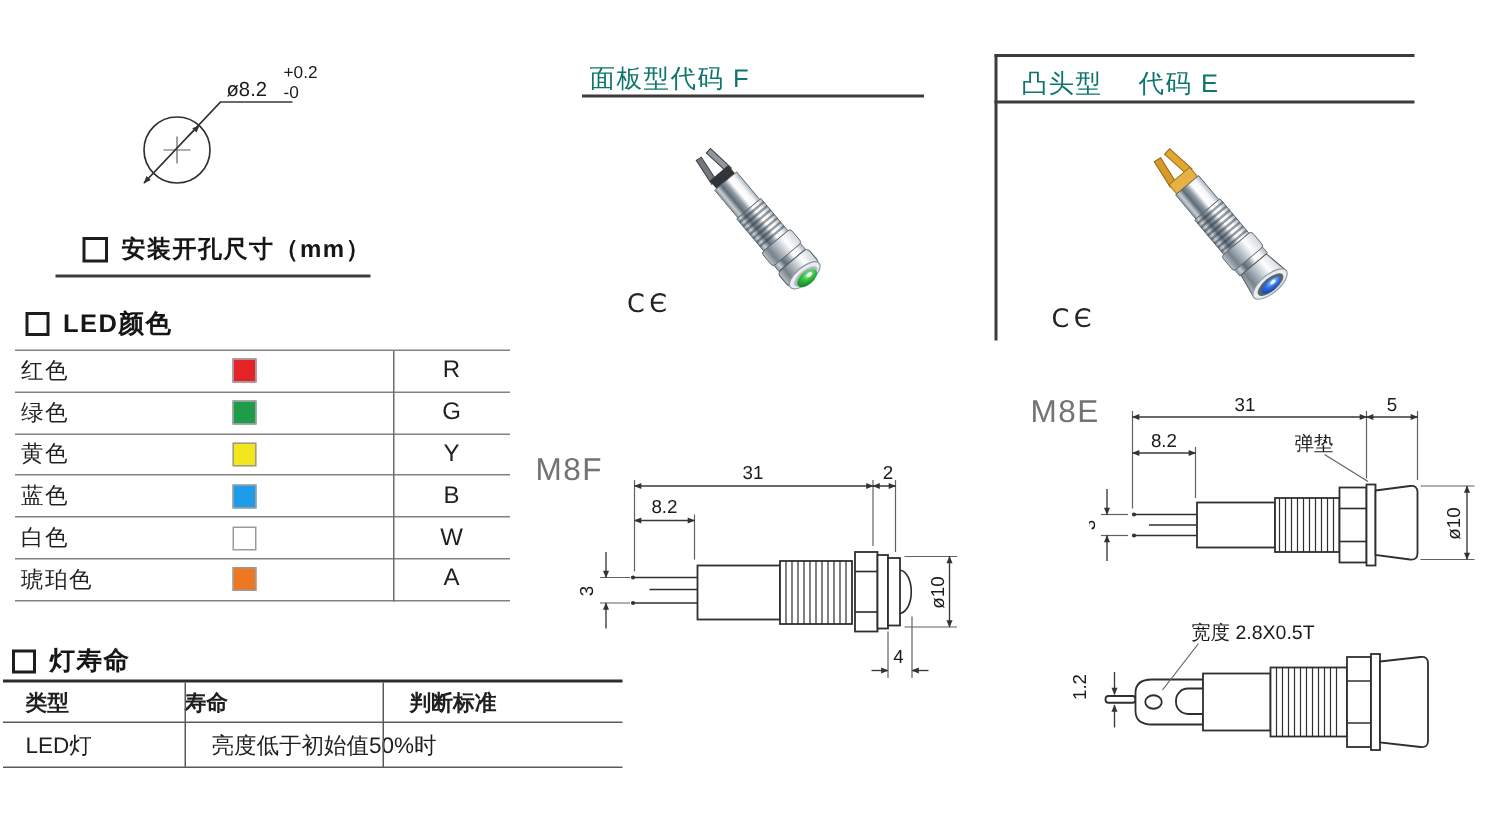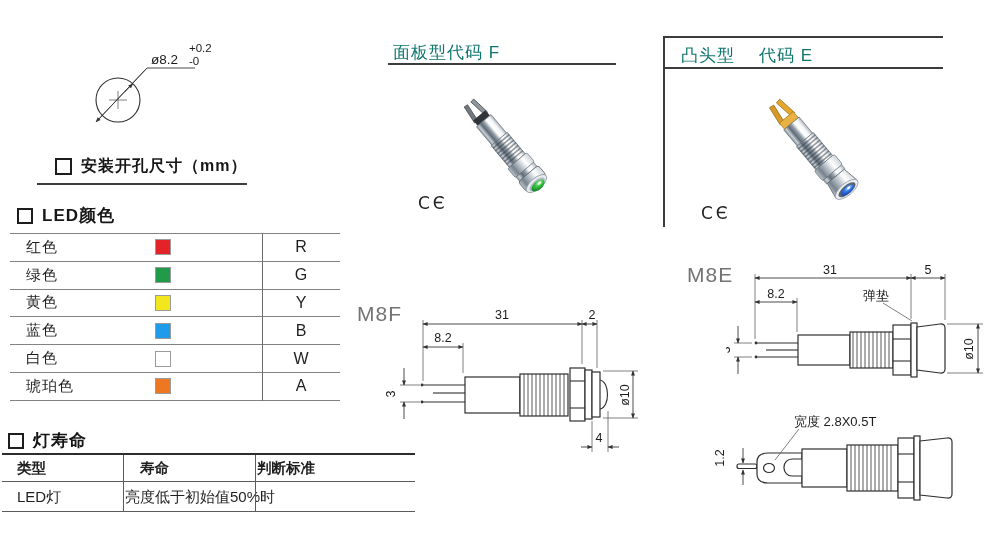--- a/index.html
+++ b/index.html
@@ -9,30 +9,30 @@
   .hline{position:absolute;background:#3c3c3c}
   .vline{position:absolute;background:#3c3c3c}
   .sec{position:absolute;display:flex;align-items:center;font-weight:bold;color:#161616;letter-spacing:1px}
   .sq{display:inline-block;border:2.5px solid #1d1d1d;background:#fff;margin-right:9px}
   .title{position:absolute;display:flex;font-weight:normal;font-size:17px;color:#0f766e;letter-spacing:1px}
   .ce{position:absolute;font-size:17px;letter-spacing:3px;color:#232323;font-family:"DejaVu Sans",sans-serif}
   .model{position:absolute;font-size:21px;color:#737373;letter-spacing:1px}
   
   #ledTable{position:absolute;left:10px;top:233px;width:330px;height:167px;border-top:1px solid #828282}
   .lrow{height:27.8px;border-bottom:1px solid #828282;display:flex;align-items:center;position:relative;font-size:15px;box-sizing:border-box}
-  .lname{margin-left:16px;letter-spacing:1px}
+  .lname{margin-left:4px;letter-spacing:1px}
   .lsw{position:absolute;left:145px;top:50%;transform:translateY(-50%);width:16px;height:16px;border:1px solid #9b9b9b;box-sizing:border-box}
   .lcode{position:absolute;left:252px;width:78px;text-align:center;font-size:16px}
   
   #lifeTable{position:absolute;left:2px;top:453px;width:413px;height:59px;border-top:2px solid #2d2d2d;border-bottom:1px solid #5a5a5a;box-sizing:border-box}
   .lfrow{display:flex;align-items:center;height:26px;border-bottom:1px solid #5a5a5a;font-size:14.5px;font-weight:bold}
   .lfrow2{display:flex;align-items:center;height:30px;font-size:15px}
   .c1{width:121px;padding-left:15px;box-sizing:border-box}
-  .c2{width:132px;padding-left:17px;box-sizing:border-box}
-  .c3{flex:1;padding-left:2px}
+  .c2{width:132px;box-sizing:border-box}
+  .c3{flex:1;padding-left:18px}
   
   .pl{stroke:#2f2f2f;stroke-width:1.2;fill:#fff}
   .pln{stroke:#2f2f2f;stroke-width:1.1;fill:none}
   .thr{stroke:#2f2f2f;stroke-width:0.8;fill:none}
   .xl{stroke:#616161;stroke-width:0.8;fill:none}
   .dl{stroke:#383838;stroke-width:0.9;fill:none}
   .dt{font-size:12.5px;fill:#1b1b1b;font-family:"Liberation Sans","DejaVu Sans",sans-serif}
   .dtc{font-size:13px}
 </style>
 </head>

